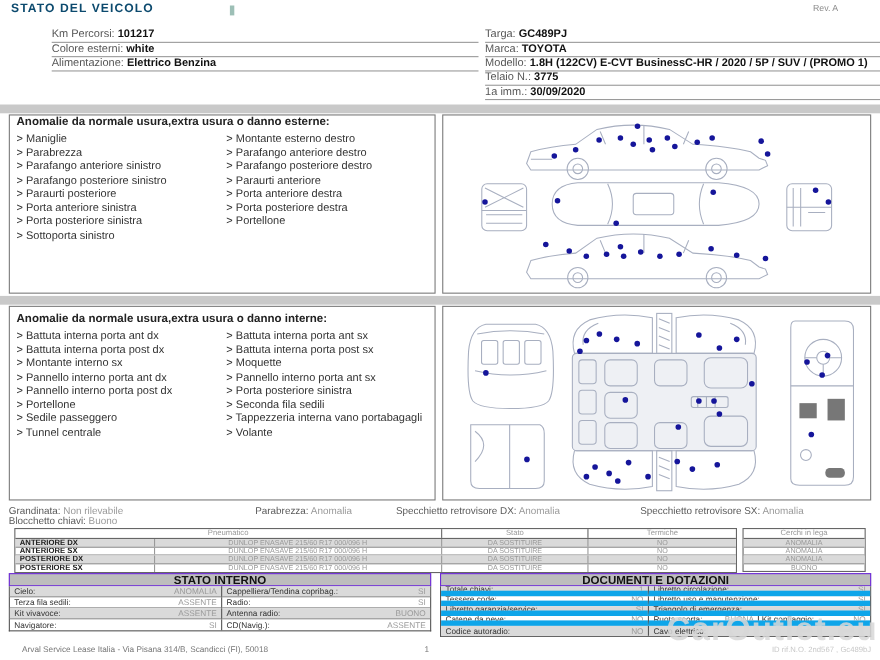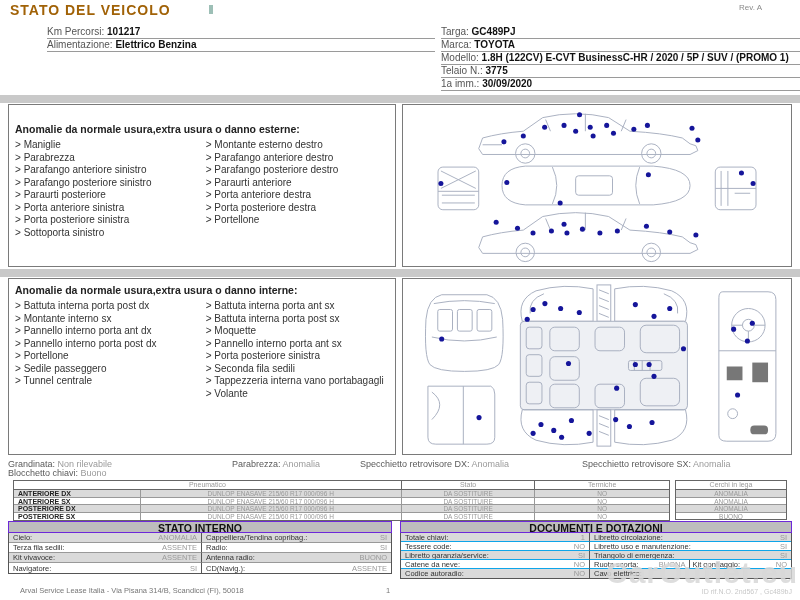--- a/index.html
+++ b/index.html
@@ -2,40 +2,40 @@
 <html><head>
 <meta charset="utf-8">
 <style>
   * { box-sizing: border-box; margin: 0; padding: 0; }
   html,body { background:#fff; }
   body { width:800px; height:600px; position:relative; overflow:hidden;
          font-family:"Liberation Sans", sans-serif; color:#333; }
   .page { position:absolute; inset:0; background:#fff; }
 
   
-  .title { position:absolute; left:10px; top:2px; font-size:14px; font-weight:bold;
-           letter-spacing:1px; color:#a16207; }
+  .title { position:absolute; left:10px; top:2px; font-size:11px; font-weight:bold;
+           letter-spacing:1px; color:#0c4a6e; }
   .title-mark { position:absolute; left:209px; top:5px; width:4px; height:9px;
                 background:rgba(76,138,122,.55); }
   .rev { position:absolute; right:38px; top:3px; font-size:8px; color:#8a8a8a; }
 
   .info { position:absolute; top:26px; width:388px;margin-left:37px; }
   .info-left { left:10px; }
   .info-right { left:404px; }
   .info-row { border-bottom:1px solid #9a9a9a; padding:1px 0 1px; font-size:10px;
               line-height:10px; min-height:11px; }
   .info-row .lbl { color:#555; }
   .info-row .val { color:#111; font-weight:bold; }
 
   .bar { position:absolute; left:0; width:800px; height:8px; background:#c9c9c9; }
   .bar1 { top:95px; } .bar2 { top:269px; }
 
   
   .box { position:absolute; border:1px solid #7a7a7a; background:#fff; }
-  .ext-list  { left:8px;  top:104px; width:388px; height:163px; padding:18px 6px; }
+  .ext-list  { left:8px;  top:104px; width:388px; height:163px; padding:0 6px; }
   .ext-diag  { left:402px; top:104px; width:390px; height:163px; }
   .int-list  { left:8px;  top:278px; width:388px; height:177px; padding:5px 6px; }
   .int-diag  { left:402px; top:278px; width:390px; height:177px; }
   .box-h { font-size:10.5px; font-weight:bold; color:#222; margin-bottom:4px; }
   .cols { display:flex; }
   .col { width:51%; }
   .col:last-child { width:49%; }
   .li { font-size:10px; line-height:12.5px; color:#333; }
   .li::before { content:"> "; }
 
@@ -80,21 +80,21 @@
   .bt-grid { border:1px solid #555; border-top:none; display:grid; grid-auto-flow:column; }
   .si-grid { grid-template-columns:192px 190px; grid-template-rows:repeat(4,10px); }
   .dc-grid { grid-template-columns:188px 202px; grid-template-rows:repeat(5,9px); }
   .cell { display:flex; align-items:center; padding:0 4px; overflow:hidden; white-space:nowrap; }
   .bl { font-size:7.5px; color:#333; }
   .bv { flex:1; text-align:right; font-size:7.5px; color:#9a9a9a; }
   .si-grid .cell { border-bottom:1px solid #999; }
   .si-grid .cell:nth-child(4n) { border-bottom:none; }
   .si-grid .cell:nth-child(odd) { background:#dadada; }
   .si-grid .cell:nth-child(n+5) { border-left:1px solid #555; }
-  .dc-grid .cell { border-bottom:1px solid #0ea5e9; }
+  .dc-grid .cell { border-bottom:5px solid #0ea5e9; }
   .dc-grid .cell:nth-child(5n) { border-bottom:none;gap:13px; }
   .dc-grid .cell:nth-child(n+6) { border-left:1px solid #555; }
   .dc-grid .cell.g { background:#dadada; }
   .k2 { border-left:1px solid #555; padding-left:3px; margin-left:3px; }
 
   
   .footer-company { position:absolute; left:20px; top:586px; font-size:7.5px; color:#777; }
   .footer-page { position:absolute; left:386px; top:586px; font-size:7.5px; color:#777; }
   .watermark { position:absolute; right:2px; top:556px; font-size:30px; font-weight:bold;
                letter-spacing:1px; color:rgba(215,215,215,.85); z-index:5; pointer-events:none; }
@@ -109,20 +109,24 @@
   <div class="title-mark"></div>
   <div class="rev">Rev. A</div>
 
   <div class="info info-left">
 
       <div class="info-row">
         <span class="lbl">Km Percorsi:</span>
         <span class="val">101217</span>
       </div>
 
+      <div class="info-row">
+        <span class="lbl">Colore esterni:</span>
+        <span class="val">white</span>
+      </div>
 
       <div class="info-row">
         <span class="lbl">Alimentazione:</span>
         <span class="val">Elettrico Benzina</span>
       </div>
     </div>
 
   <div class="info info-right">
 
       <div class="info-row">
@@ -243,20 +247,21 @@
         </g>
       </svg>
     </div>
   </div>
 
   <div class="box int-list">
     <div class="box-h">Anomalie da normale usura,extra usura o danno interne:</div>
     <div class="cols">
       <div class="col">
 
+      <div class="li">Battuta interna porta ant dx</div>
           <div class="li">Battuta interna porta post dx</div>
           <div class="li">Montante interno sx</div>
           <div class="li">Pannello interno porta ant dx</div>
           <div class="li">Pannello interno porta post dx</div>
           <div class="li">Portellone</div>
           <div class="li">Sedile passeggero</div>
           <div class="li">Tunnel centrale</div>
         </div>
       <div class="col">
 

